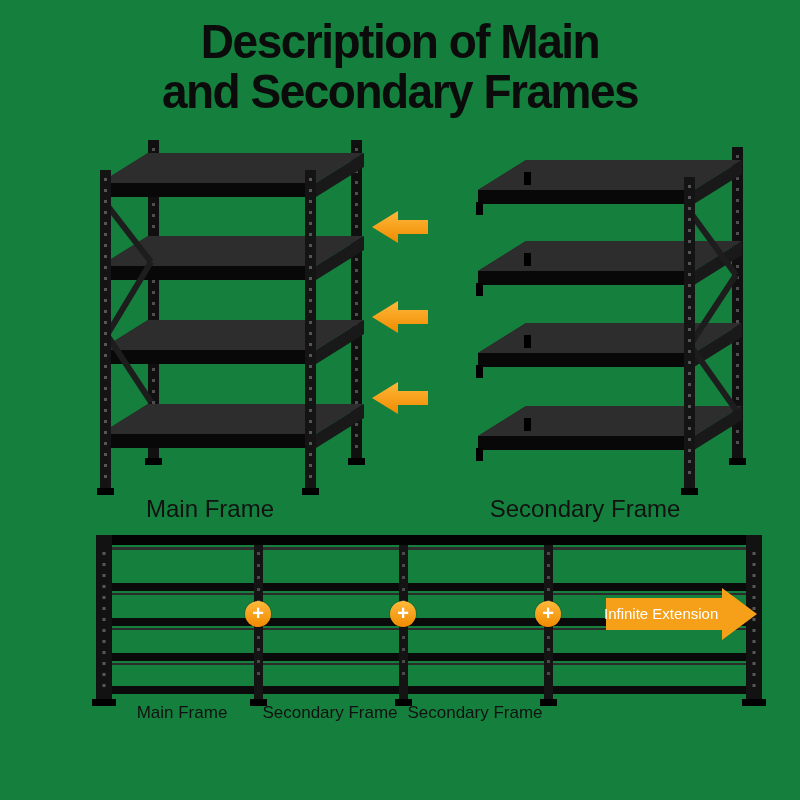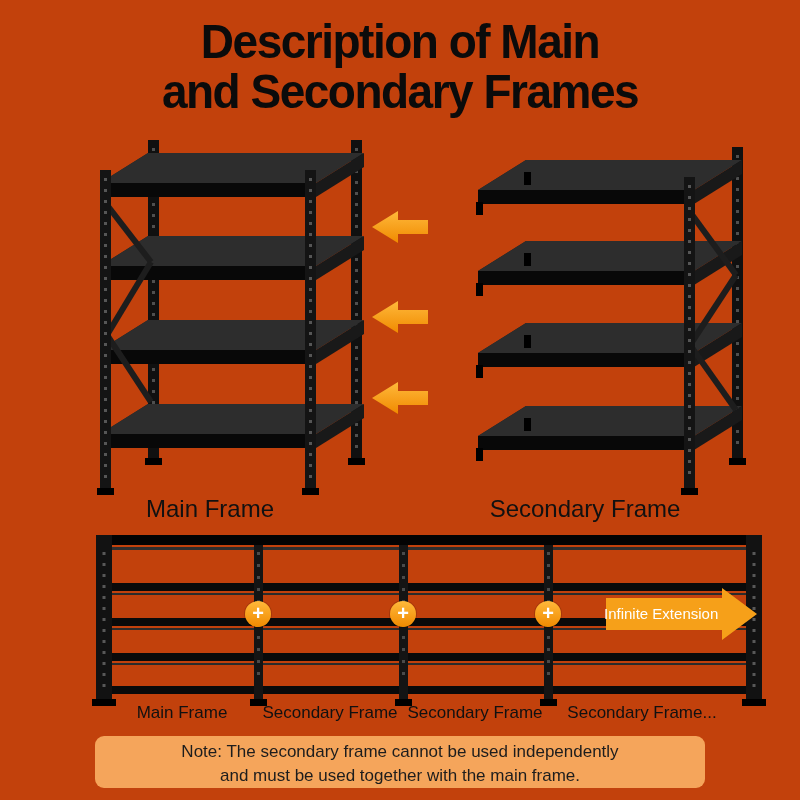--- a/index.html
+++ b/index.html
@@ -1,16 +1,16 @@
 <!DOCTYPE html>
 <html><head>
 <meta charset="utf-8">
 <style>
   html,body{margin:0;padding:0;background:#fff;}
-  .page{position:relative;width:800px;height:800px;background:#c2410c;overflow:hidden;
+  .page{position:relative;width:800px;height:800px;background:#15803d;overflow:hidden;
         font-family:"Liberation Sans",sans-serif;color:#000;}
   .abs{position:absolute;}
   .title{top:16px;left:0;width:800px;text-align:center;font-weight:bold;
          font-size:46px;line-height:48px;letter-spacing:-1.5px;color:#0b0b0b;
          transform:scaleY(1.05);transform-origin:top center;}
   .frame-label{font-size:24px;color:#111;text-align:center;}
   .bay-label{font-size:17px;color:#111;text-align:center;top:703px;}
   .ext-label{top:605px;left:604px;width:145px;font-size:15px;
              color:#ffffff;font-weight:normal;}
   .plus-badge{width:26px;height:26px;border-radius:50%;
@@ -162,20 +162,15 @@
 
   <div class="abs plus-badge" style="left:245px;">+</div>
   <div class="abs plus-badge" style="left:390px;">+</div>
   <div class="abs plus-badge" style="left:535px;">+</div>
 
   <div class="abs ext-label">Infinite Extension</div>
 
   <div class="abs bay-label" style="left:107px;width:150px;">Main Frame</div>
   <div class="abs bay-label" style="left:255px;width:150px;">Secondary Frame</div>
   <div class="abs bay-label" style="left:400px;width:150px;">Secondary Frame</div>
-  <div class="abs bay-label" style="left:552px;width:180px;">Secondary Frame...</div>
 
-  <div class="abs note">
-    <div>Note: The secondary frame cannot be used independently</div>
-    <div>and must be used together with the main frame.</div>
-  </div>
 
 </div>
 
 </body></html>

